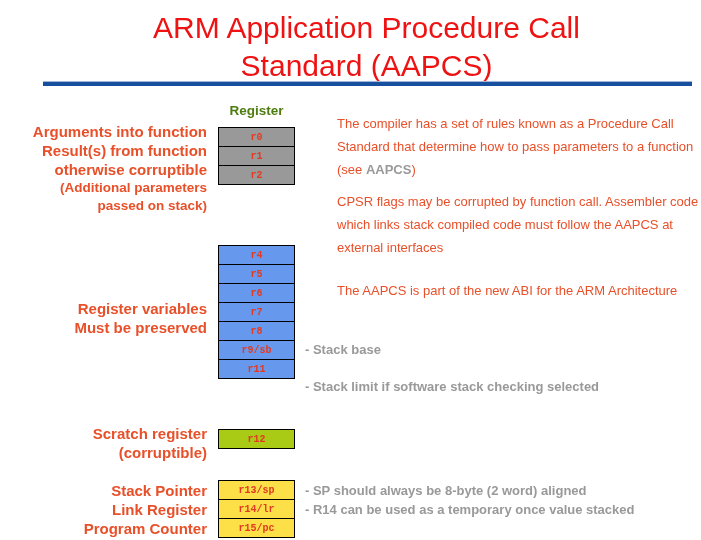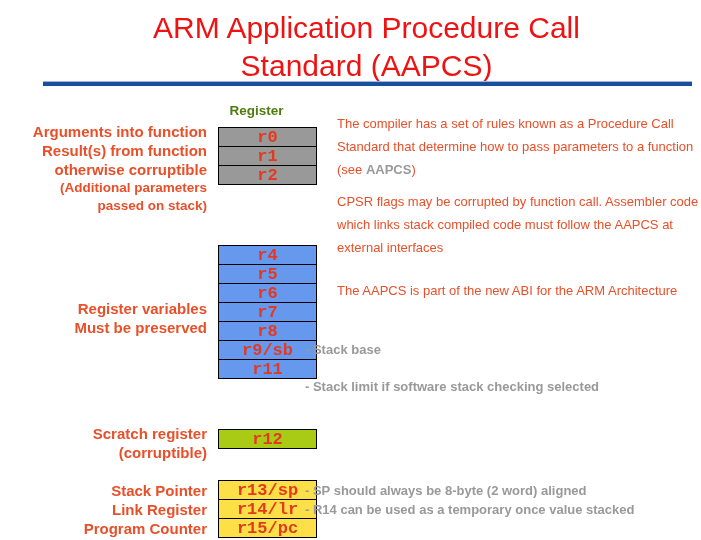--- a/index.html
+++ b/index.html
@@ -23,25 +23,25 @@
     background:#17509e;border-top:1px solid #a4b6d7;
   }
   
   .reg-header{
     position:absolute;top:103px;left:218px;width:77px;
     text-align:center;font-weight:bold;font-size:13.5px;
     color:#4d7c0f;
   }
   .reg-group{position:absolute;left:218px;}
   .reg{
-    width:99px;height:20px;margin-top:-1px;
+    width:77px;height:20px;margin-top:-1px;
     border:1px solid #000000;box-sizing:border-box;
     display:flex;align-items:center;justify-content:center;
     font-family:"Liberation Mono","DejaVu Sans Mono",monospace;
-    font-weight:bold;font-size:17px;color:#e23a22;
+    font-weight:bold;font-size:10px;color:#e23a22;
   }
   .reg:first-child{margin-top:0;}
   .reg.gray{background:#999999;}
   .reg.blue{background:#6699ee;}
   .reg.green{background:#a9cb15;}
   .reg.pale{background:#fde047;}
   
   .left-label{
     position:absolute;left:0;width:207px;
     text-align:right;font-weight:bold;

